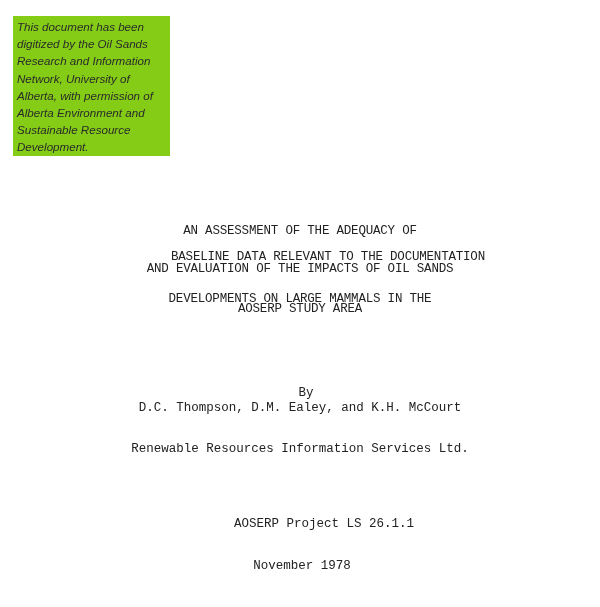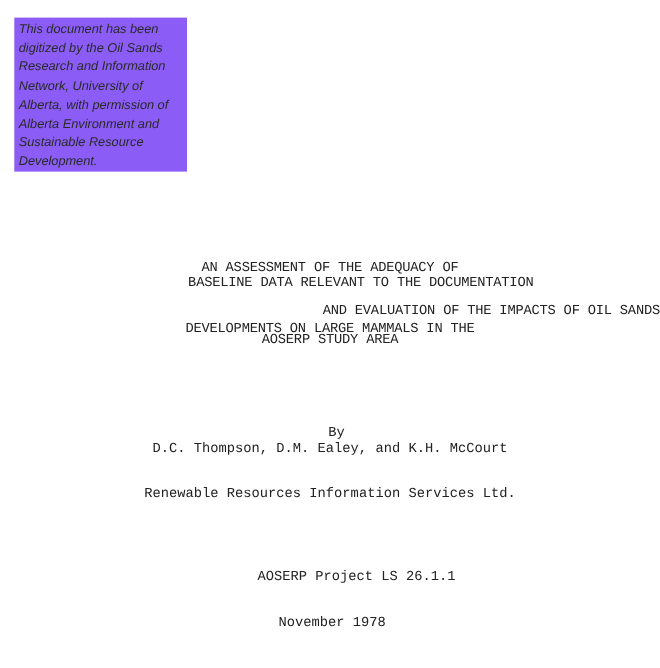--- a/index.html
+++ b/index.html
@@ -1,32 +1,32 @@
 <!DOCTYPE html>
 <html><head>
 <meta charset="utf-8">
 <style>
   html, body { margin:0; padding:0; }
   body { width:600px; height:607px; background:#ffffff; position:relative; overflow:hidden; }
-  .notice { position:absolute; left:13px; top:16px; width:157px; height:140px; background:#8b5cf6; box-sizing:border-box; padding:2px 4px; }
+  .notice { position:absolute; left:13px; top:16px; width:157px; height:140px; background:#84cc16; box-sizing:border-box; padding:2px 4px; }
   .notice p { margin:0; font-family:"Liberation Sans", sans-serif; font-style:italic; font-size:11.6px; line-height:17.2px; color:#2a2a2a; }
   .line { position:absolute; left:0; width:600px; text-align:center; font-family:"Liberation Mono", monospace; color:#222; white-space:nowrap; }
   .title { font-size:12.5px; letter-spacing:-0.2px; }
   .body { font-size:12.5px; }
 </style>
 </head>
 <body>
 
 <div class="notice">
   <p>This document has been digitized by the Oil Sands Research and Information Network, University of Alberta, with permission of Alberta Environment and Sustainable Resource Development.</p>
 </div>
 
-<div class="line title" style="top:236px;">AN ASSESSMENT OF THE ADEQUACY OF</div>
+<div class="line title" style="top:224px;">AN ASSESSMENT OF THE ADEQUACY OF</div>
 <div class="line title" style="top:250px;padding-left:28px;">BASELINE DATA RELEVANT TO THE DOCUMENTATION</div>
-<div class="line title" style="top:275px;text-align:right;">AND EVALUATION OF THE IMPACTS OF OIL SANDS</div>
+<div class="line title" style="top:262px;">AND EVALUATION OF THE IMPACTS OF OIL SANDS</div>
 <div class="line title" style="top:292px;text-align:center;">DEVELOPMENTS ON LARGE MAMMALS IN THE</div>
 <div class="line title" style="top:302px;">AOSERP STUDY AREA</div>
 
 <div class="line body" style="top:386px; left:6px;">By</div>
 <div class="line body" style="top:401px;">D.C. Thompson, D.M. Ealey, and K.H. McCourt</div>
 <div class="line body" style="top:442px;">Renewable Resources Information Services Ltd.</div>
 <div class="line body" style="top:517px;margin-left:24px;">AOSERP Project LS 26.1.1</div>
 <div class="line body" style="top:559px; left:2px;">November 1978</div>
 
 </body></html>

